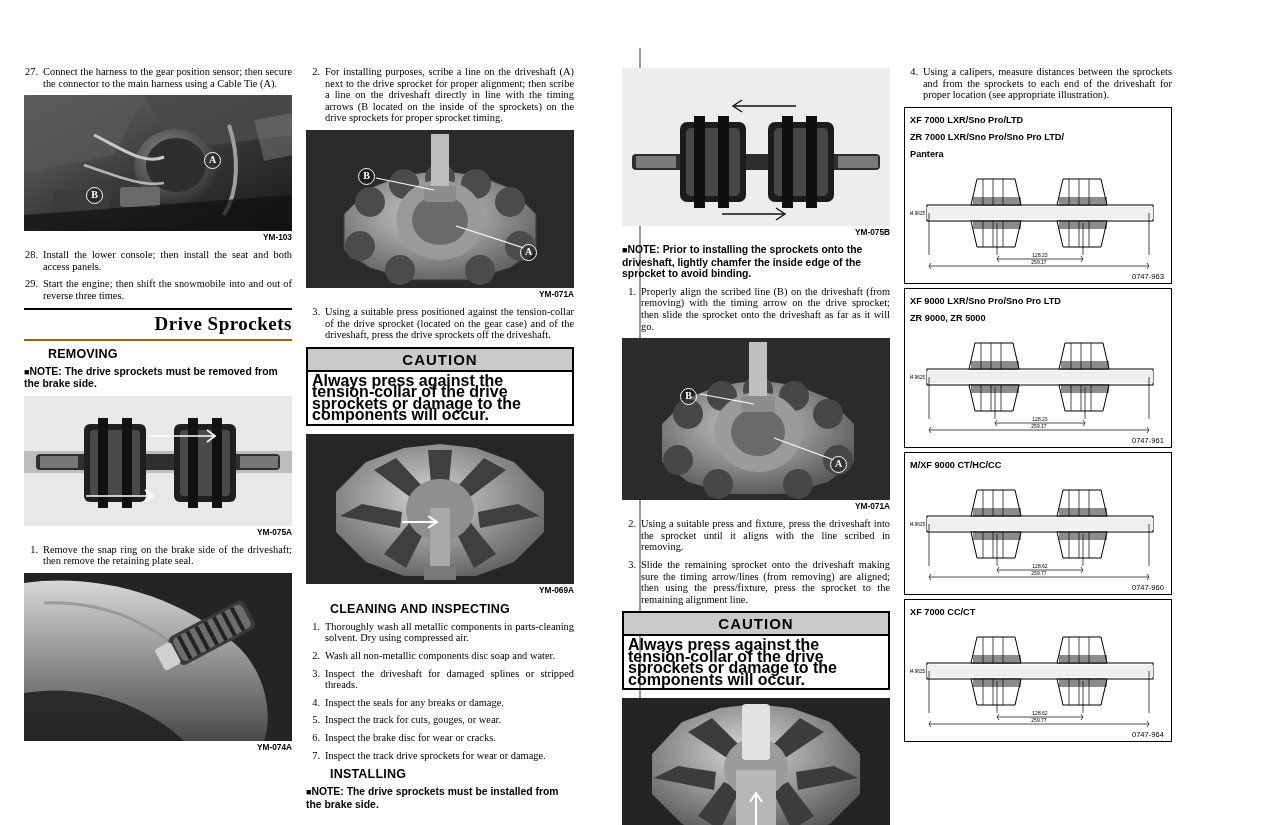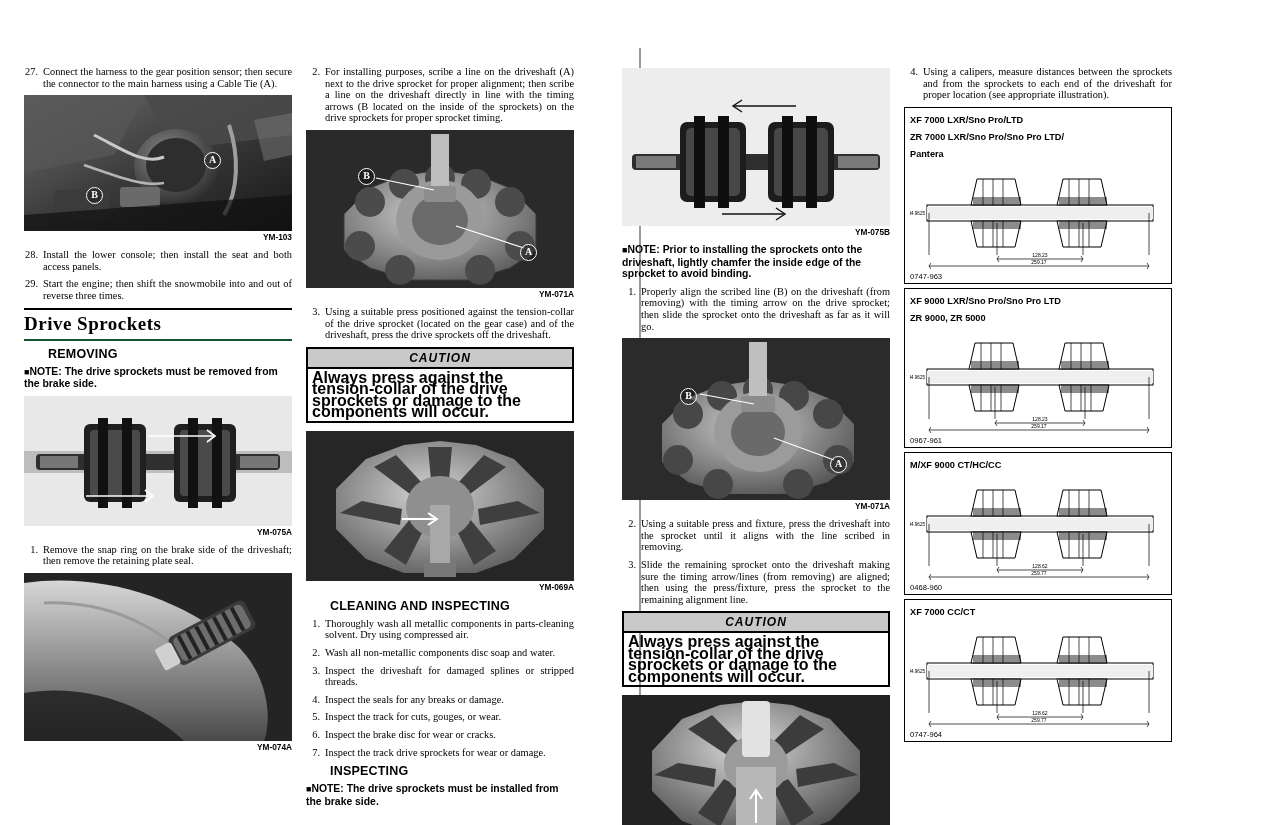--- a/index.html
+++ b/index.html
@@ -10,35 +10,35 @@
   .page.right{padding:18px 24px 10px 16px;}
   .gutter{position:absolute;left:639px;top:0;width:2px;height:825px;background:#9a9a9a;}
   .cols{display:flex;gap:14px;height:100%;}
   .col{width:268px;position:relative;}
   .num{display:flex;gap:5px;margin-bottom:6px;}
   .num .n{width:14px;flex:0 0 14px;text-align:right;font-size:10.4px;line-height:11.6px;}
   .num .t{flex:1;font-size:10.4px;line-height:11.6px;text-align:justify;}
   .note{font-size:10.4px;line-height:11.6px;font-weight:bold;margin:0 0 6px 0;font-family:"Liberation Sans",sans-serif;}
   .note .sq{font-size:9px;}
   h2.section{font-family:"Liberation Serif",serif;font-weight:bold;font-size:19px;margin:4px 0 6px 0;
-    border-top:2px solid #000;border-bottom:2px solid #14532d;padding:3px 0 4px 0;text-align:left;letter-spacing:.5px;}
+    border-top:2px solid #000;border-bottom:2px solid #a16207;padding:3px 0 4px 0;text-align:right;letter-spacing:.5px;}
   h3.sub{font-family:"Liberation Sans",sans-serif;font-weight:bold;font-size:12.5px;margin:6px 0 5px 0;letter-spacing:.2px;padding-left:24px;}
   .figwrap{position:relative;margin:2px 0 7px 0;}
   .figcap{font-family:"Liberation Sans",sans-serif;font-size:8.3px;font-weight:bold;text-align:right;margin-top:1px;}
   .photo{position:relative;width:100%;background:#2b2b2b;overflow:hidden;}
   .caution{border:2px solid #000;margin:4px 0 8px 0;}
-  .caution .hd{background:#c9c9c9;text-align:center;font-family:"Liberation Sans",sans-serif;font-weight:bold;font-size:12px;padding:2px 16px;border-bottom:2px solid #000;letter-spacing:1px;font-style:italic;}
+  .caution .hd{background:#c9c9c9;text-align:center;font-family:"Liberation Sans",sans-serif;font-weight:bold;font-size:15px;padding:2px 16px;border-bottom:2px solid #000;letter-spacing:1px;}
   .caution .bd{font-family:"Liberation Sans",sans-serif;font-weight:bold;font-size:16px;line-height:11.5px;padding:3px 4px;}
   .pagenum{position:absolute;bottom:8px;font-family:"Liberation Sans",sans-serif;font-size:11px;font-weight:normal;}
   .page.left .pagenum{right:24px;}
   .page.right .pagenum{left:24px;}
   
   .illbox{border:1.5px solid #000;margin-bottom:4px;padding:4px 5px 2px 5px;position:relative;}
   .illtitle{font-family:"Liberation Sans",sans-serif;font-weight:bold;font-size:9.2px;line-height:17px;}
-  .illnum{font-family:"Liberation Sans",sans-serif;font-size:7.6px;margin:1px 2px 0 0;}
+  .illnum{font-family:"Liberation Sans",sans-serif;font-size:7.6px;text-align:right;margin:1px 2px 0 0;}
   .illcanvas{width:100%;height:108px;}
   
   .cal{position:absolute;border-radius:50%;border:1.4px solid #fff;color:#fff;width:15px;height:15px;
     font-family:"Liberation Serif",serif;font-size:10px;font-weight:bold;line-height:13px;text-align:center;background:rgba(0,0,0,.25);}
   svg{display:block;}
 </style>
 </head>
 <body>
 
 <div class="spread">
@@ -290,21 +290,21 @@
           <div class="num">
             <div class="n">6.</div>
             <div class="t">Inspect the brake disc for wear or cracks.</div>
           </div>
           <div class="num">
             <div class="n">7.</div>
             <div class="t">Inspect the track drive sprockets for wear or damage.</div>
           </div>
         </div>
 
-        <h3 class="sub">INSPECTING</h3>
+        <h3 class="sub">INSTALLING</h3>
         <div class="note"><span class="sq">■</span><span>NOTE: The drive sprockets must be installed from the brake side.</span></div>
 
       </div>
     </div>
     <div class="pagenum">159</div>
   </div>
 
   <div class="page right">
     <div class="cols">
 
@@ -523,21 +523,21 @@
                 <path d="M84 93 L82 96 L84 99"></path>
                 <path d="M170 93 L172 96 L170 99"></path>
               <path d="M16 103 L236 103"></path>
                 <path d="M18 100 L16 103 L18 106"></path>
                 <path d="M234 100 L236 103 L234 106"></path>
             </g>
             <text x="127" y="94" font-family="Liberation Sans, sans-serif" font-size="5" text-anchor="middle">128.23</text>
             <text x="126" y="101" font-family="Liberation Sans, sans-serif" font-size="5" text-anchor="middle">259.17</text>
             <text x="12" y="52" font-family="Liberation Sans, sans-serif" font-size="4.6" text-anchor="end">44.9625</text>
           </svg>
-          <div class="illnum">0967-961</div>
+          <div class="illnum">0747-961</div>
         </div>
 
         <div class="illbox">
           <div class="illtitle">M/XF 9000 CT/HC/CC</div>
           <svg class="illcanvas" viewBox="0 0 250 108">
             <rect x="14" y="42" width="226" height="16" fill="#fff" stroke="#000" stroke-width="1"></rect>
             <rect x="14" y="44" width="226" height="12" fill="#efefef"></rect>
             <g stroke="#000" stroke-width="1" fill="#fff">
               <path d="M64 16 L102 16 L108 42 L58 42 Z"></path>
               <path d="M150 16 L188 16 L194 42 L144 42 Z"></path>
@@ -565,21 +565,21 @@
                 <path d="M86 93 L84 96 L86 99"></path>
                 <path d="M168 93 L170 96 L168 99"></path>
               <path d="M16 103 L236 103"></path>
                 <path d="M18 100 L16 103 L18 106"></path>
                 <path d="M234 100 L236 103 L234 106"></path>
             </g>
             <text x="127" y="94" font-family="Liberation Sans, sans-serif" font-size="5" text-anchor="middle">128.62</text>
             <text x="126" y="101" font-family="Liberation Sans, sans-serif" font-size="5" text-anchor="middle">259.77</text>
             <text x="12" y="52" font-family="Liberation Sans, sans-serif" font-size="4.6" text-anchor="end">44.9625</text>
           </svg>
-          <div class="illnum">0468-960</div>
+          <div class="illnum">0747-960</div>
         </div>
 
         <div class="illbox">
           <div class="illtitle">XF 7000 CC/CT</div>
           <svg class="illcanvas" viewBox="0 0 250 108">
             <rect x="14" y="42" width="226" height="16" fill="#fff" stroke="#000" stroke-width="1"></rect>
             <rect x="14" y="44" width="226" height="12" fill="#efefef"></rect>
             <g stroke="#000" stroke-width="1" fill="#fff">
               <path d="M64 16 L102 16 L108 42 L58 42 Z"></path>
               <path d="M150 16 L188 16 L194 42 L144 42 Z"></path>

